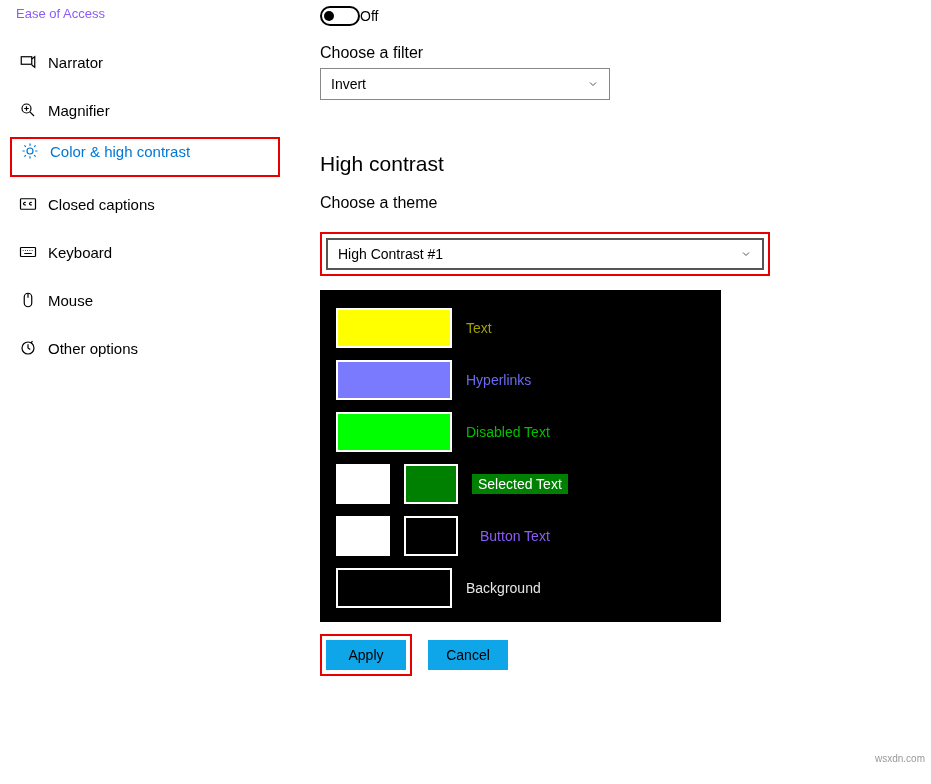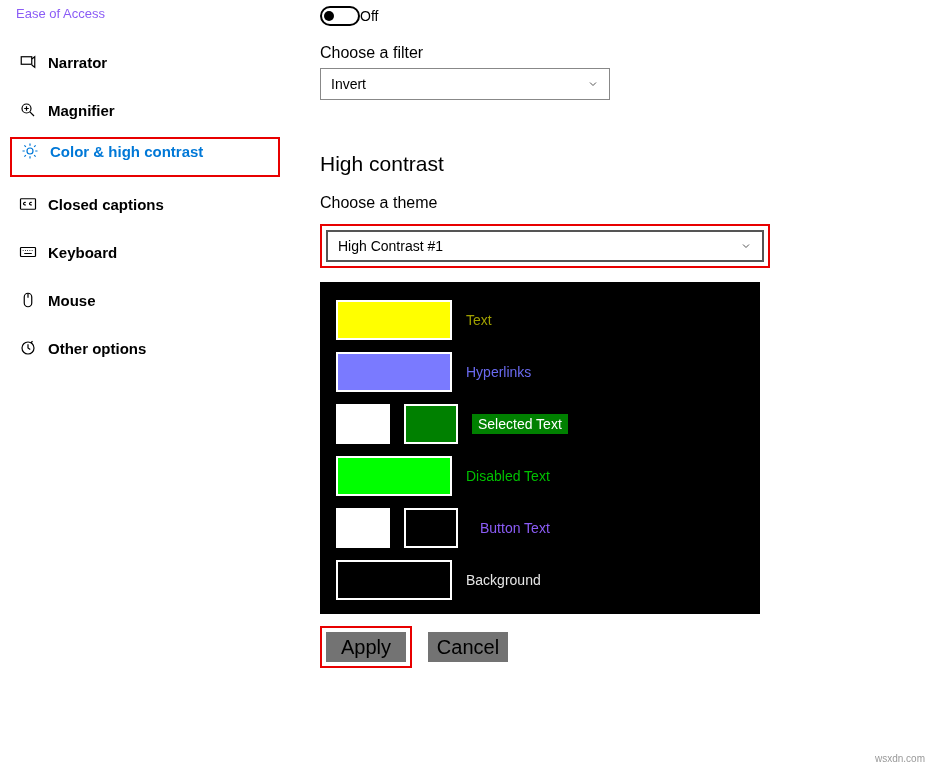--- a/index.html
+++ b/index.html
@@ -28,21 +28,20 @@
     margin-bottom: 20px;
     padding-left: 2px;
   }
   .sidebar-item {
     display: flex;
     align-items: center;
     height: 42px;
     cursor: pointer;
     margin-bottom: 6px;
     padding-left: 4px;
-    font-weight: bold;
   }
   .sidebar-item .icon {
     width: 20px;
     height: 20px;
     display: flex;
     align-items: center;
     justify-content: center;
     color: #000;
     margin-right: 10px;
   }
@@ -107,35 +106,35 @@
   .section-title {
     font-size: 21px;
     font-weight: 400;
     margin: 52px 0 18px 0;
   }
 
   .theme-wrap {
     border: 2px solid #e80000;
     padding: 4px;
     width: 450px;
-    margin-top: 12px;
+    margin-top: 20px;
   }
   .theme-dropdown {
     border: 2px solid #555;
     height: 32px;
     display: flex;
     align-items: center;
     justify-content: space-between;
     padding: 0 10px;
     cursor: pointer;
   }
 
   .preview-panel {
     background: #000;
-    width: 440px;
+    width: 401px;
     margin-top: 14px;
     padding: 18px 16px 14px 16px;
   }
   .preview-row {
     display: flex;
     align-items: center;
     margin-bottom: 12px;
     gap: 14px;
   }
   .swatch {
@@ -157,25 +156,25 @@
     display: flex;
     align-items: center;
     gap: 16px;
     margin-top: 12px;
   }
   .apply-wrap {
     border: 2px solid #e80000;
     padding: 4px;
   }
   .btn {
-    background: #737373;
+    background: #0ea5e9;
     border: none;
     height: 30px;
     width: 80px;
-    font-size: 20px;
+    font-size: 14px;
     cursor: pointer;
     font-family: inherit;
   }
 
   .watermark {
     position: absolute;
     bottom: 20px;
     right: 6px;
     font-size: 10px;
     color: #999;
@@ -307,31 +306,31 @@
         <div class="swatch swatch-wide" style="background:#ffff00"></div>
         <span class="preview-label" style="color:#a0a000">Text</span>
       </div>
 
       <div class="preview-row">
         <div class="swatch swatch-wide" style="background:#7a7aff"></div>
         <span class="preview-label" style="color:#6a6af0">Hyperlinks</span>
       </div>
 
       <div class="preview-row">
+        <div class="swatch swatch-wide" style="background:#00ff00"></div>
+        <span class="preview-label" style="color:#00c000">Disabled Text</span>
+      </div>
+
+      <div class="preview-row">
         <div class="swatch swatch-small" style="background:#ffffff"></div>
         <div class="swatch swatch-small" style="background:#008000"></div>
         <span class="selected-text-label">Selected Text</span>
       </div>
 
       <div class="preview-row">
-        <div class="swatch swatch-wide" style="background:#00ff00"></div>
-        <span class="preview-label" style="color:#00c000">Disabled Text</span>
-      </div>
-
-      <div class="preview-row">
         <div class="swatch swatch-small" style="background:#ffffff"></div>
         <div class="swatch swatch-small" style="background:#000000"></div>
         <span class="preview-label" style="color:#8b5cf6;margin-left:8px">Button Text</span>
       </div>
 
       <div class="preview-row" style="margin-bottom:0">
         <div class="swatch swatch-bg" style="background:#000000"></div>
         <span class="preview-label" style="color:#e5e5e5">Background</span>
       </div>
     </div>

